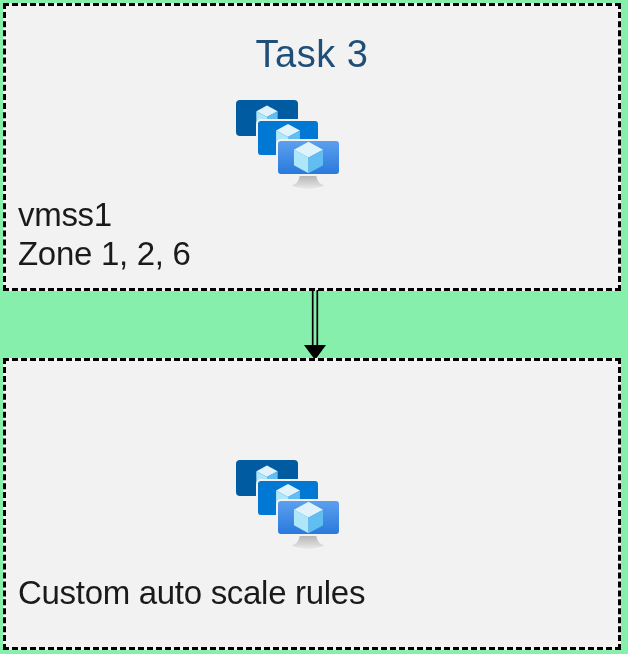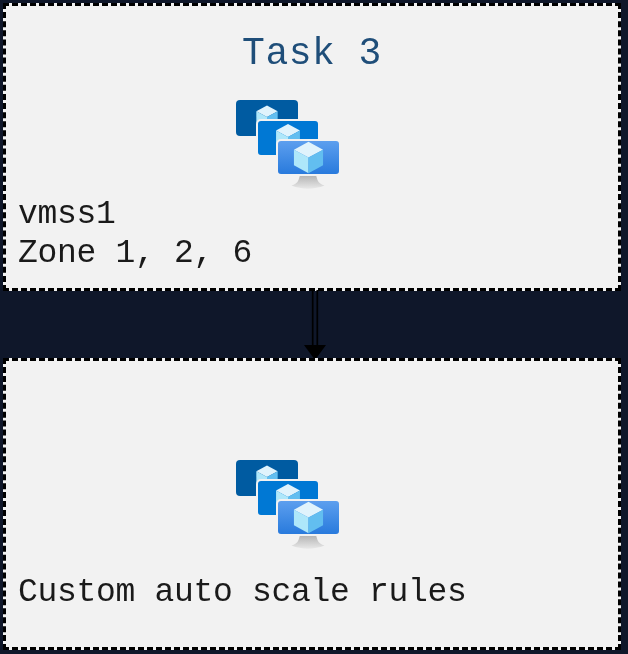--- a/index.html
+++ b/index.html
@@ -5,23 +5,22 @@
   html, body {
     margin: 0;
     padding: 0;
     background: #ffffff;
     font-family: "Liberation Sans", sans-serif;
   }
   .stage {
     position: relative;
     width: 628px;
     height: 654px;
-    background: #0f172a;
+    background: #86efac;
     overflow: hidden;
-    font-family: Liberation Mono, monospace;
   }
   .task-box {
     position: absolute;
     left: 3px;
     width: 618px;
     box-sizing: border-box;
     background: #F2F2F2;
     border: 3px dashed #000000;
   }
   .task-box.box-1 { top: 3px;   height: 288px; }

